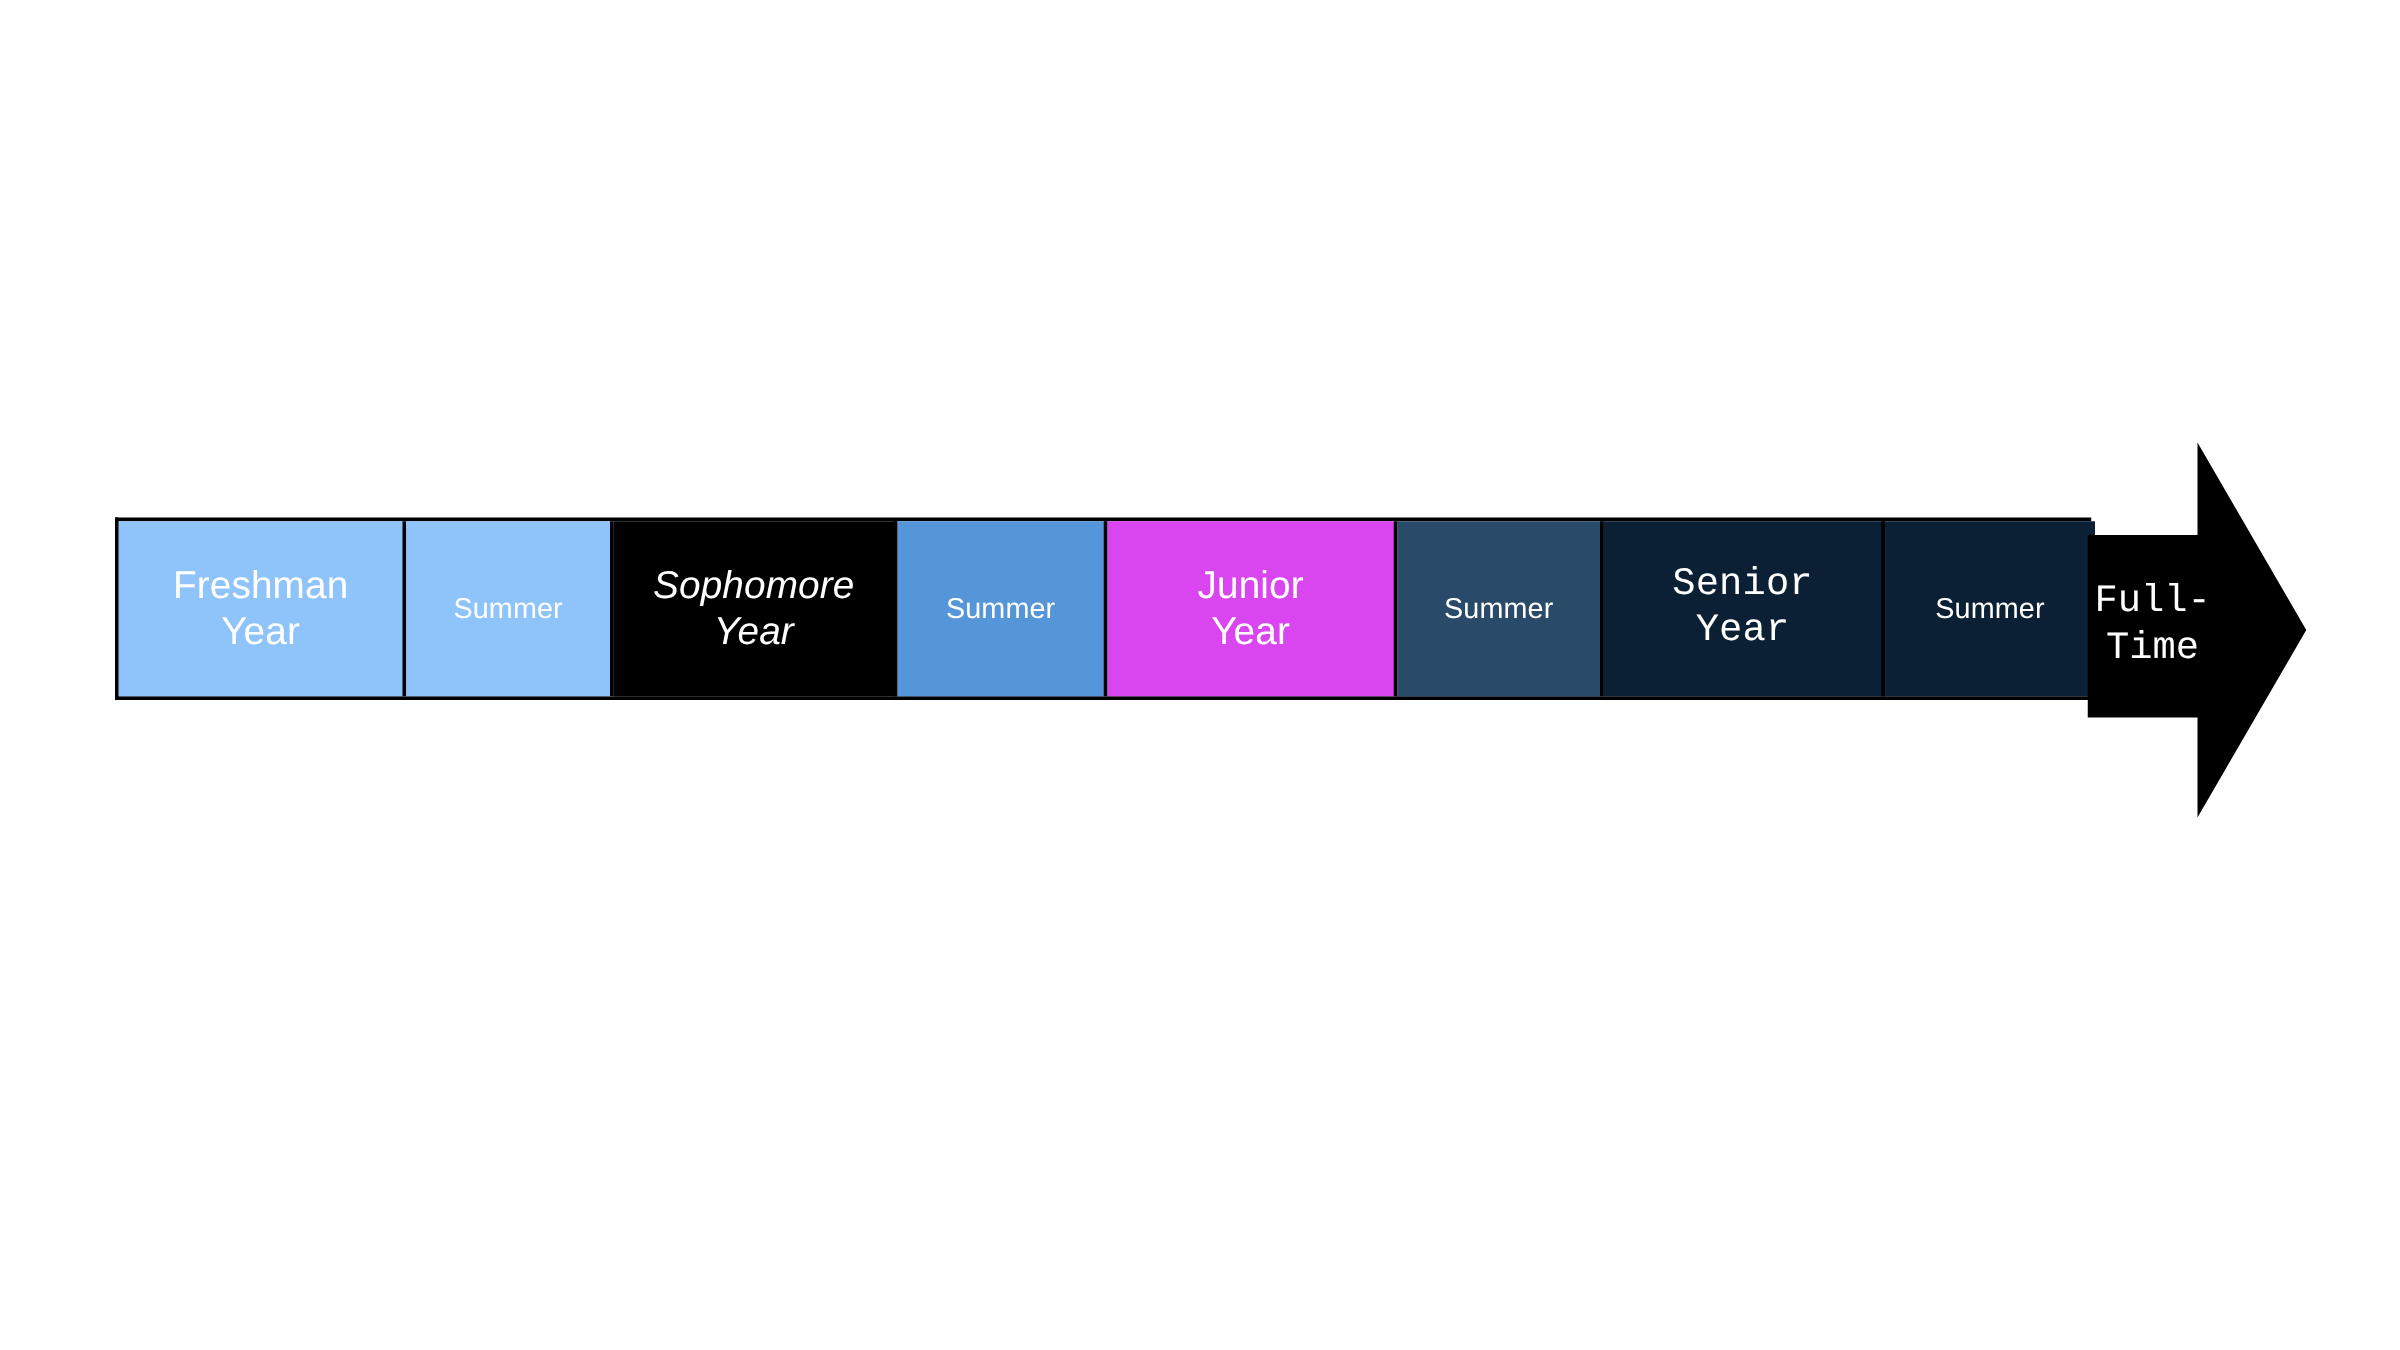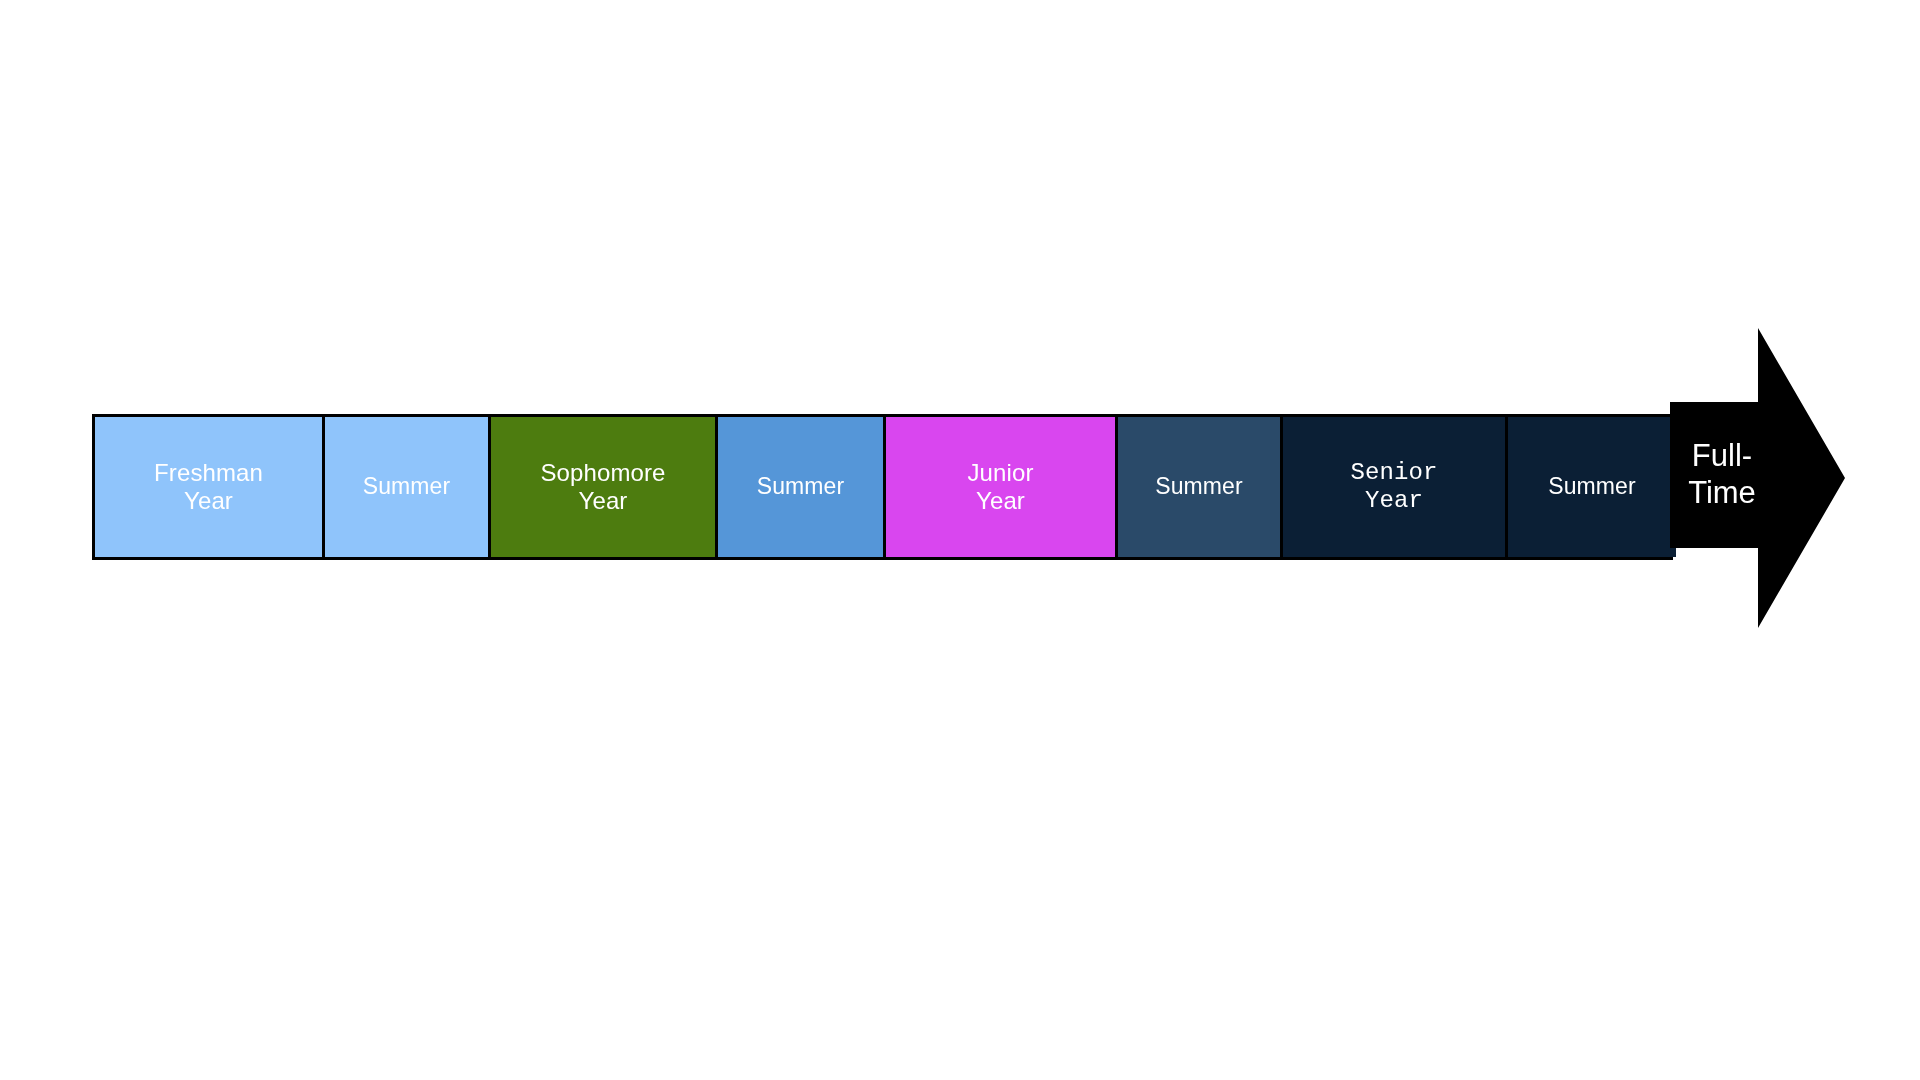--- a/index.html
+++ b/index.html
@@ -50,30 +50,31 @@
     user-select: none;
   }
   .seg:last-child { border-right: none; }
 
   .seg-label {
     display: block;
     white-space: pre-line;
     padding: 0 6px;
   }
 
-  .seg.year   .seg-label { font-size: 24px; letter-spacing: 0.1px; }
+  .seg.year   .seg-label { font-size: 31px; letter-spacing: 0.1px; }
   .seg.summer .seg-label { font-size: 23px; letter-spacing: 0.1px; }
 
   
   #arrow-wrap {
     position: absolute;
     left: 1670px;
-    top: 326px;
+    top: 352px;
     width: 180px;
     height: 304px;
+    font-family: Liberation Mono, monospace;
   }
   #arrow-svg {
     position: absolute;
     left: 0;
     top: 0;
     width: 180px;
     height: 304px;
     display: block;
   }
   #arrow-label {
@@ -100,21 +101,21 @@
 <div id="canvas" style="background: rgb(255, 255, 255);">
 
   <div id="timeline">
       <div class="seg year" style="background: rgb(143, 196, 251); flex: 0 0 230px; width: 230px;">
         <span class="seg-label">Freshman
 Year</span>
       </div>
       <div class="seg summer" style="background: rgb(143, 196, 251); flex: 0 0 166px; width: 166px;">
         <span class="seg-label">Summer</span>
       </div>
-      <div class="seg year" style="background: #4d7c0f; flex: 0 0 227px; width: 227px;">
+      <div class="seg year" style="background: #000000; flex: 0 0 227px; width: 227px; font-style: italic;">
         <span class="seg-label">Sophomore
 Year</span>
       </div>
       <div class="seg summer" style="background: rgb(85, 150, 216); flex: 0 0 168px; width: 168px;">
         <span class="seg-label">Summer</span>
       </div>
       <div class="seg year" style="background: #d946ef; flex: 0 0 232px; width: 232px;">
         <span class="seg-label">Junior
 Year</span>
       </div>

